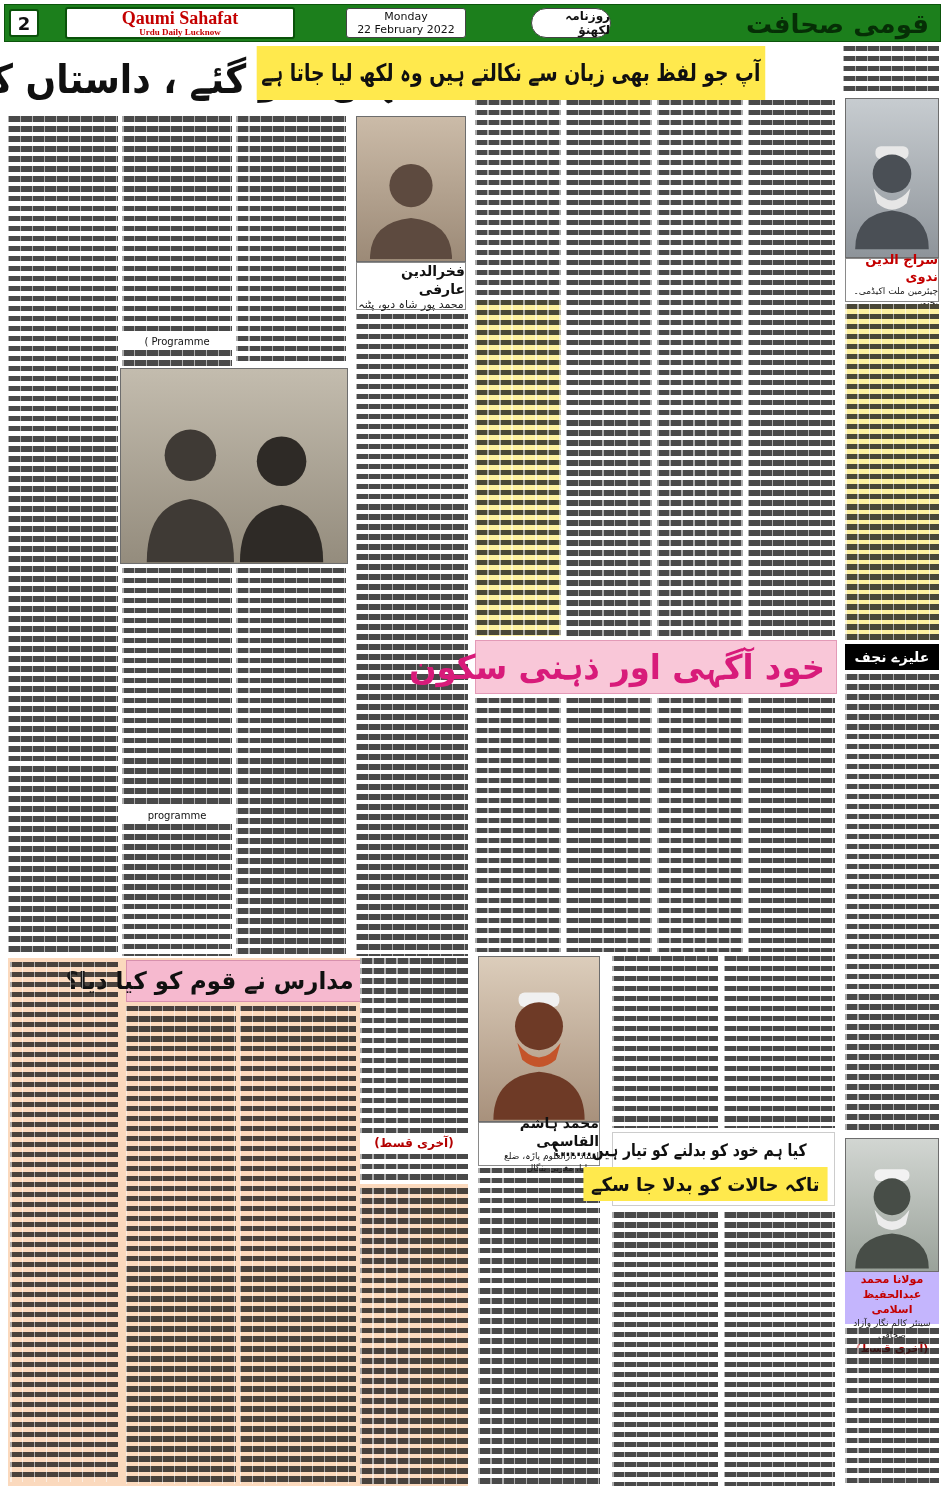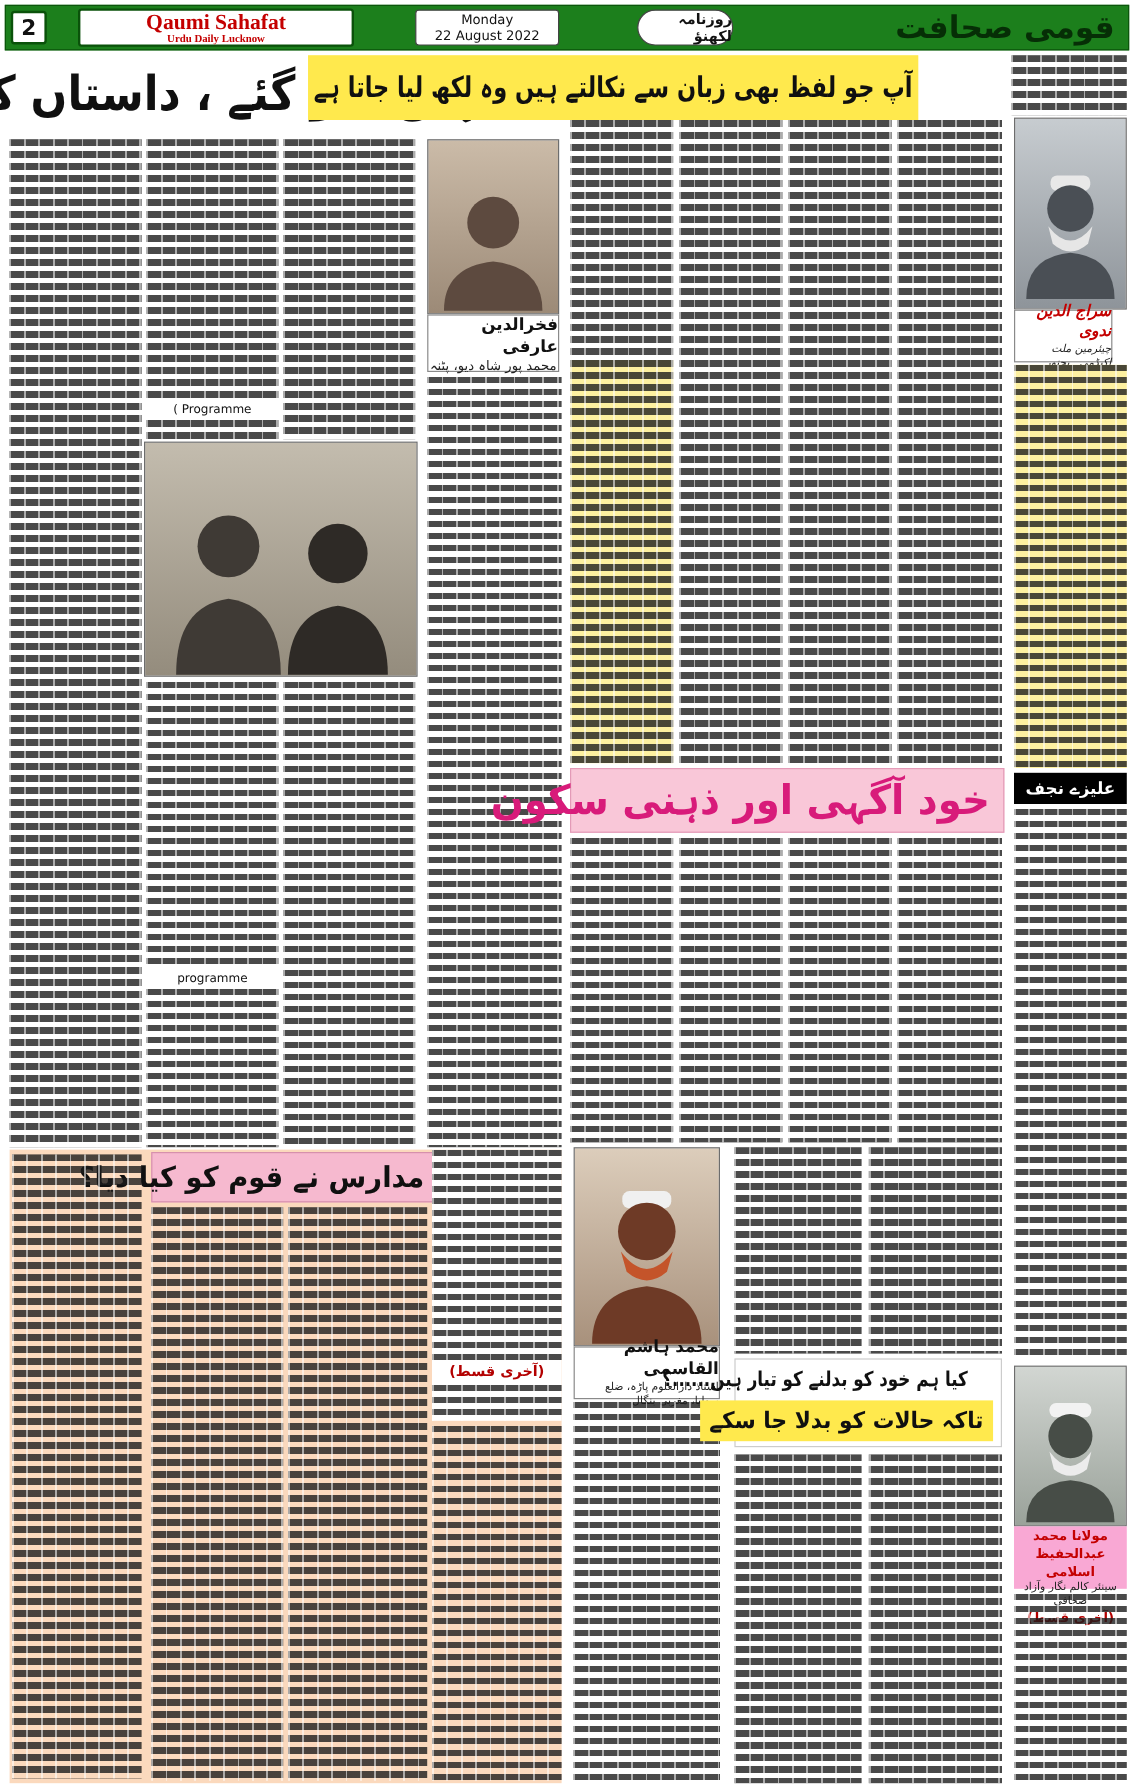--- a/index.html
+++ b/index.html
@@ -41,21 +41,21 @@
   <div class="abs masthead" style="left:4px;top:4px;width:937px;height:38px;">
     <div class="abs mh-box" style="left:4px;top:4px;width:30px;height:28px;font-weight:bold;font-size:18px;color:#111;">
       <span>2</span>
     </div>
     <div class="abs mh-box" style="left:60px;top:2px;width:230px;height:32px;font-family:Liberation Serif, serif;">
       <div class="red" style="font-weight:bold;font-size:18px;line-height:18px;">Qaumi Sahafat</div>
       <div class="red" style="font-weight:bold;font-size:9px;line-height:10px;">Urdu Daily Lucknow</div>
     </div>
     <div class="abs mh-box mh-thin" style="left:341px;top:3px;width:120px;height:30px;">
       <div style="font-size:11px;line-height:13px;color:#111;">Monday</div>
-      <div style="font-size:11px;line-height:13px;color:#111;">22 August 2022</div>
+      <div style="font-size:11px;line-height:13px;color:#111;">22 February 2022</div>
     </div>
     <div class="abs mh-box mh-thin rtl" style="left:526px;top:3px;width:80px;height:30px;border-radius:15px;">
       <div style="font-size:12px;color:#111;font-weight:bold;">روزنامہ لکھنؤ</div>
     </div>
     <div class="abs rtl" style="left:640px;top:2px;width:290px;height:34px;text-align:right;padding-right:6px;font-weight:bold;font-size:26px;line-height:34px;color:#062e06;">قومی صحافت</div>
   </div>
 
   <div class="abs rtl center headline" style="left:8px;top:48px;width:460px;height:64px;font-size:40px;line-height:62px;">
     <span class="squeeze" style="transform:scaleX(.9);">تمہیں سو گئے ، داستاں کہتے کہتے</span>
   </div>
@@ -113,21 +113,21 @@
   <div class="abs sim" style="left:843px;top:46px;width:96px;height:50px;"></div>
 
   <div class="abs photo" style="left:845px;top:98px;width:94px;height:160px;background:linear-gradient(180deg,#c7ccd0,#8e949a);color:#4a4f55;">
     <svg width="94" height="126" viewBox="0 0 100 120">
       <rect x="32" y="8" width="36" height="14" rx="6" fill="#e8e8e8"></rect>
       <circle cx="50" cy="38" r="21" fill="currentColor"></circle>
       <path d="M30 54 Q50 80 70 54 L66 70 Q50 84 34 70 Z" fill="#e6e6e6"></path>
       <path d="M10 120 Q10 82 50 78 Q90 82 90 120 Z" fill="currentColor"></path>
     </svg>
   </div>
-  <div class="abs cap-box rtl" style="left:845px;top:258px;width:82px;height:44px;font-style:italic;">
+  <div class="abs cap-box rtl" style="left:845px;top:258px;width:94px;height:44px;">
     <div class="cap-name-red" style="font-size:13px;line-height:17px;">سراج الدین ندوی</div>
     <div class="cap-role" style="font-size:9px;line-height:12px;">چیئرمین ملت اکیڈمی۔ بجنور</div>
   </div>
   <div class="abs sim sim-yellow" style="left:845px;top:304px;width:94px;height:336px;"></div>
 
   <div class="abs sim" style="left:475px;top:100px;width:86px;height:200px;"></div>
   <div class="abs sim sim-yellow" style="left:475px;top:300px;width:86px;height:336px;"></div>
   <div class="abs sim" style="left:566px;top:100px;width:86px;height:536px;"></div>
   <div class="abs sim" style="left:657px;top:100px;width:86px;height:536px;"></div>
   <div class="abs sim" style="left:748px;top:100px;width:87px;height:536px;"></div>
@@ -172,21 +172,21 @@
   </div>
 
   <div class="abs photo" style="left:845px;top:1138px;width:94px;height:134px;background:linear-gradient(180deg,#d2d6d2,#9aa29a);color:#474d47;">
     <svg width="94" height="108" viewBox="0 0 100 112">
       <rect x="31" y="4" width="38" height="13" rx="6" fill="#f2f2f2"></rect>
       <circle cx="50" cy="34" r="20" fill="currentColor"></circle>
       <path d="M31 48 Q50 74 69 48 L65 64 Q50 76 35 64 Z" fill="#ececec"></path>
       <path d="M10 112 Q10 78 50 74 Q90 78 90 112 Z" fill="currentColor"></path>
     </svg>
   </div>
-  <div class="abs rtl center" style="left:845px;top:1272px;width:94px;height:52px;background:#f9a8d4;">
+  <div class="abs rtl center" style="left:845px;top:1272px;width:94px;height:52px;background:#c4b5fd;">
     <div class="cap-name-red" style="font-size:11px;line-height:15px;">مولانا محمد عبدالحفیظ اسلامی</div>
     <div class="cap-role" style="font-size:9px;line-height:12px;">سینئر کالم نگار وآزاد صحافی</div>
     <div class="part-label" style="font-size:11px;line-height:15px;">(آخری قسط)</div>
   </div>
   <div class="abs sim" style="left:845px;top:1328px;width:94px;height:158px;"></div>
 
   <div class="abs sim" style="left:612px;top:1212px;width:106px;height:274px;"></div>
   <div class="abs sim" style="left:724px;top:1212px;width:111px;height:274px;"></div>
 
 </div>

